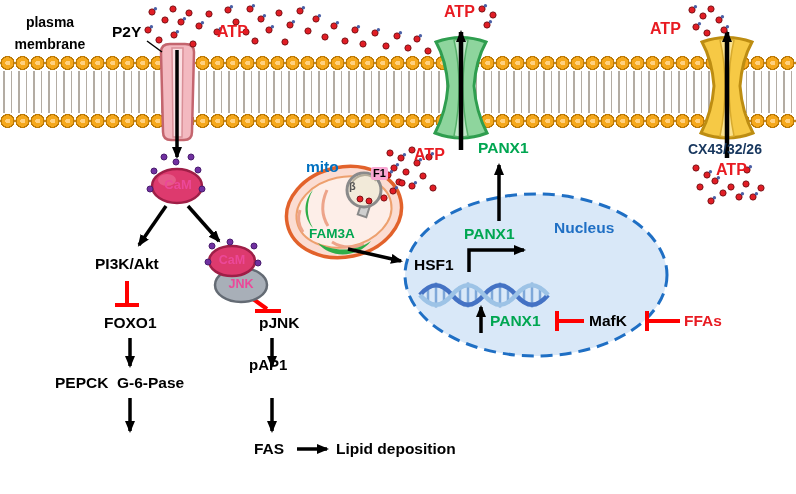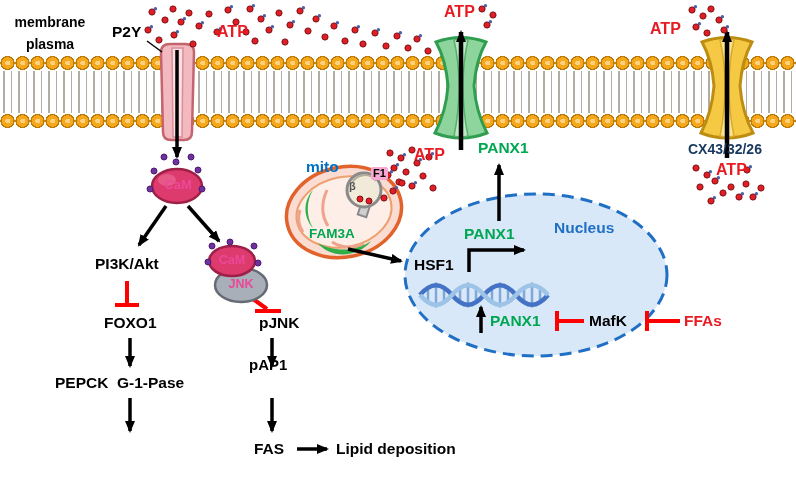--- a/index.html
+++ b/index.html
@@ -266,41 +266,41 @@
         <circle cx="191" cy="157" r="3" class="ca-dot"></circle>
         <circle cx="212" cy="246" r="3" class="ca-dot"></circle>
         <circle cx="208" cy="262" r="3" class="ca-dot"></circle>
         <circle cx="254" cy="246" r="3" class="ca-dot"></circle>
         <circle cx="258" cy="263" r="3" class="ca-dot"></circle>
         <circle cx="230" cy="242" r="3" class="ca-dot"></circle>
       </g>
   </svg>
 
   <div class="lbl ctr" style="left:6px;top:12px;width:88px;font-size:14px;line-height:1.55">
+    <div>plasma</div>
     <div>membrane</div>
-    <div>plasma</div>
   </div>
   <div class="lbl" style="left:112px;top:23px;font-size:15.5px">P2Y</div>
   <div class="lbl red" style="left:217px;top:23px;font-size:16px">ATP</div>
 
   <div class="lbl red" style="left:444px;top:3px;font-size:16px">ATP</div>
   <div class="lbl red" style="left:414px;top:146px;font-size:16px">ATP</div>
   <div class="lbl green" style="left:478px;top:139px;font-size:15.5px">PANX1</div>
 
   <div class="lbl red" style="left:650px;top:20px;font-size:16px">ATP</div>
   <div class="lbl cxblue" style="left:688px;top:141px;font-size:14px">CX43/32/26</div>
   <div class="lbl red" style="left:716px;top:161px;font-size:16px">ATP</div>
 
   <div class="lbl white ctr" style="left:160px;top:178px;width:36px;font-size:13px">CaM</div>
   <div class="lbl white ctr" style="left:214px;top:253px;width:36px;font-size:12.5px">CaM</div>
   <div class="lbl white ctr" style="left:223px;top:277px;width:36px;font-size:12.5px">JNK</div>
 
   <div class="lbl" style="left:95px;top:255px;font-size:15.5px">PI3K/Akt</div>
   <div class="lbl" style="left:104px;top:314px;font-size:15.5px">FOXO1</div>
-  <div class="lbl pre" style="left:55px;top:374px;font-size:15.5px">PEPCK  G-1-Pase</div>
+  <div class="lbl pre" style="left:55px;top:374px;font-size:15.5px">PEPCK  G-6-Pase</div>
 
   <div class="lbl" style="left:259px;top:314px;font-size:15.5px">pJNK</div>
   <div class="lbl" style="left:249px;top:356px;font-size:15px">pAP1</div>
   <div class="lbl" style="left:254px;top:440px;font-size:15.5px">FAS</div>
   <div class="lbl" style="left:336px;top:440px;font-size:15.5px">Lipid deposition</div>
 
   <div class="lbl mblue" style="left:306px;top:158px;font-size:15.5px">mito</div>
   <div class="lbl green" style="left:309px;top:226px;font-size:13.5px">FAM3A</div>
   <div class="lbl" style="left:371px;top:167px;font-size:11px;background:#f9a8d4;padding:0 2px;border-radius:2px">F1</div>
   <div class="lbl" style="left:349px;top:180px;font-size:11px;color:#555">β</div>

